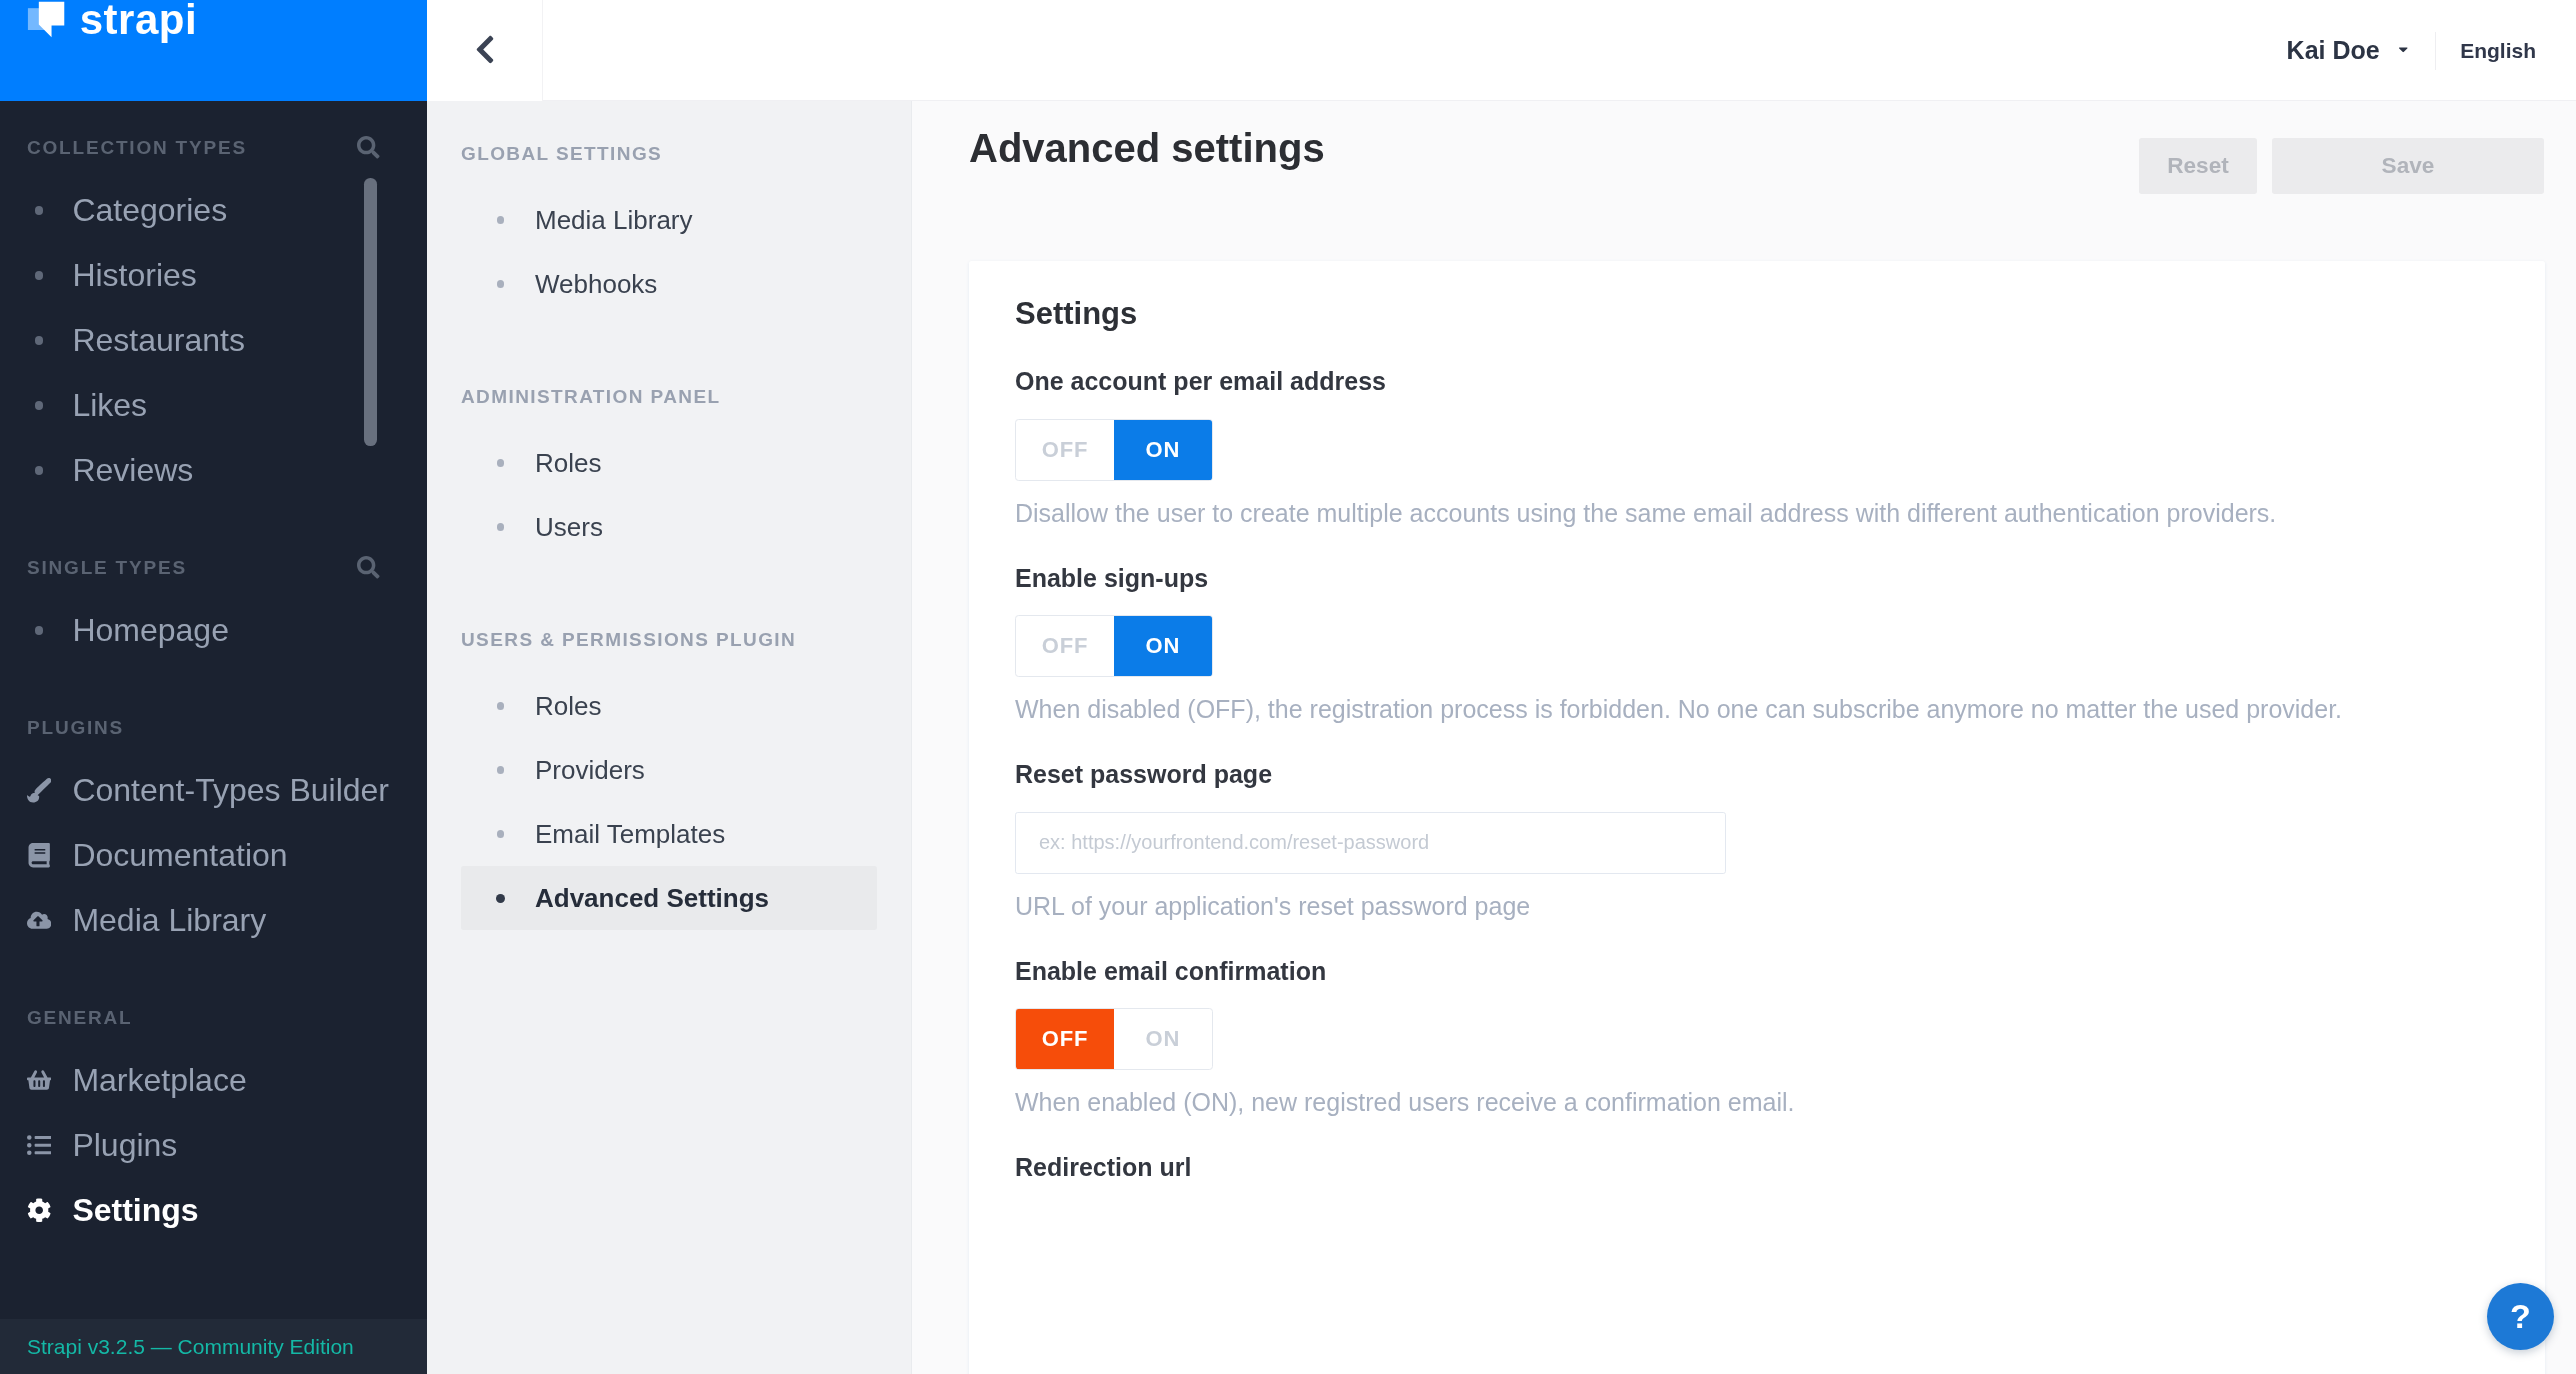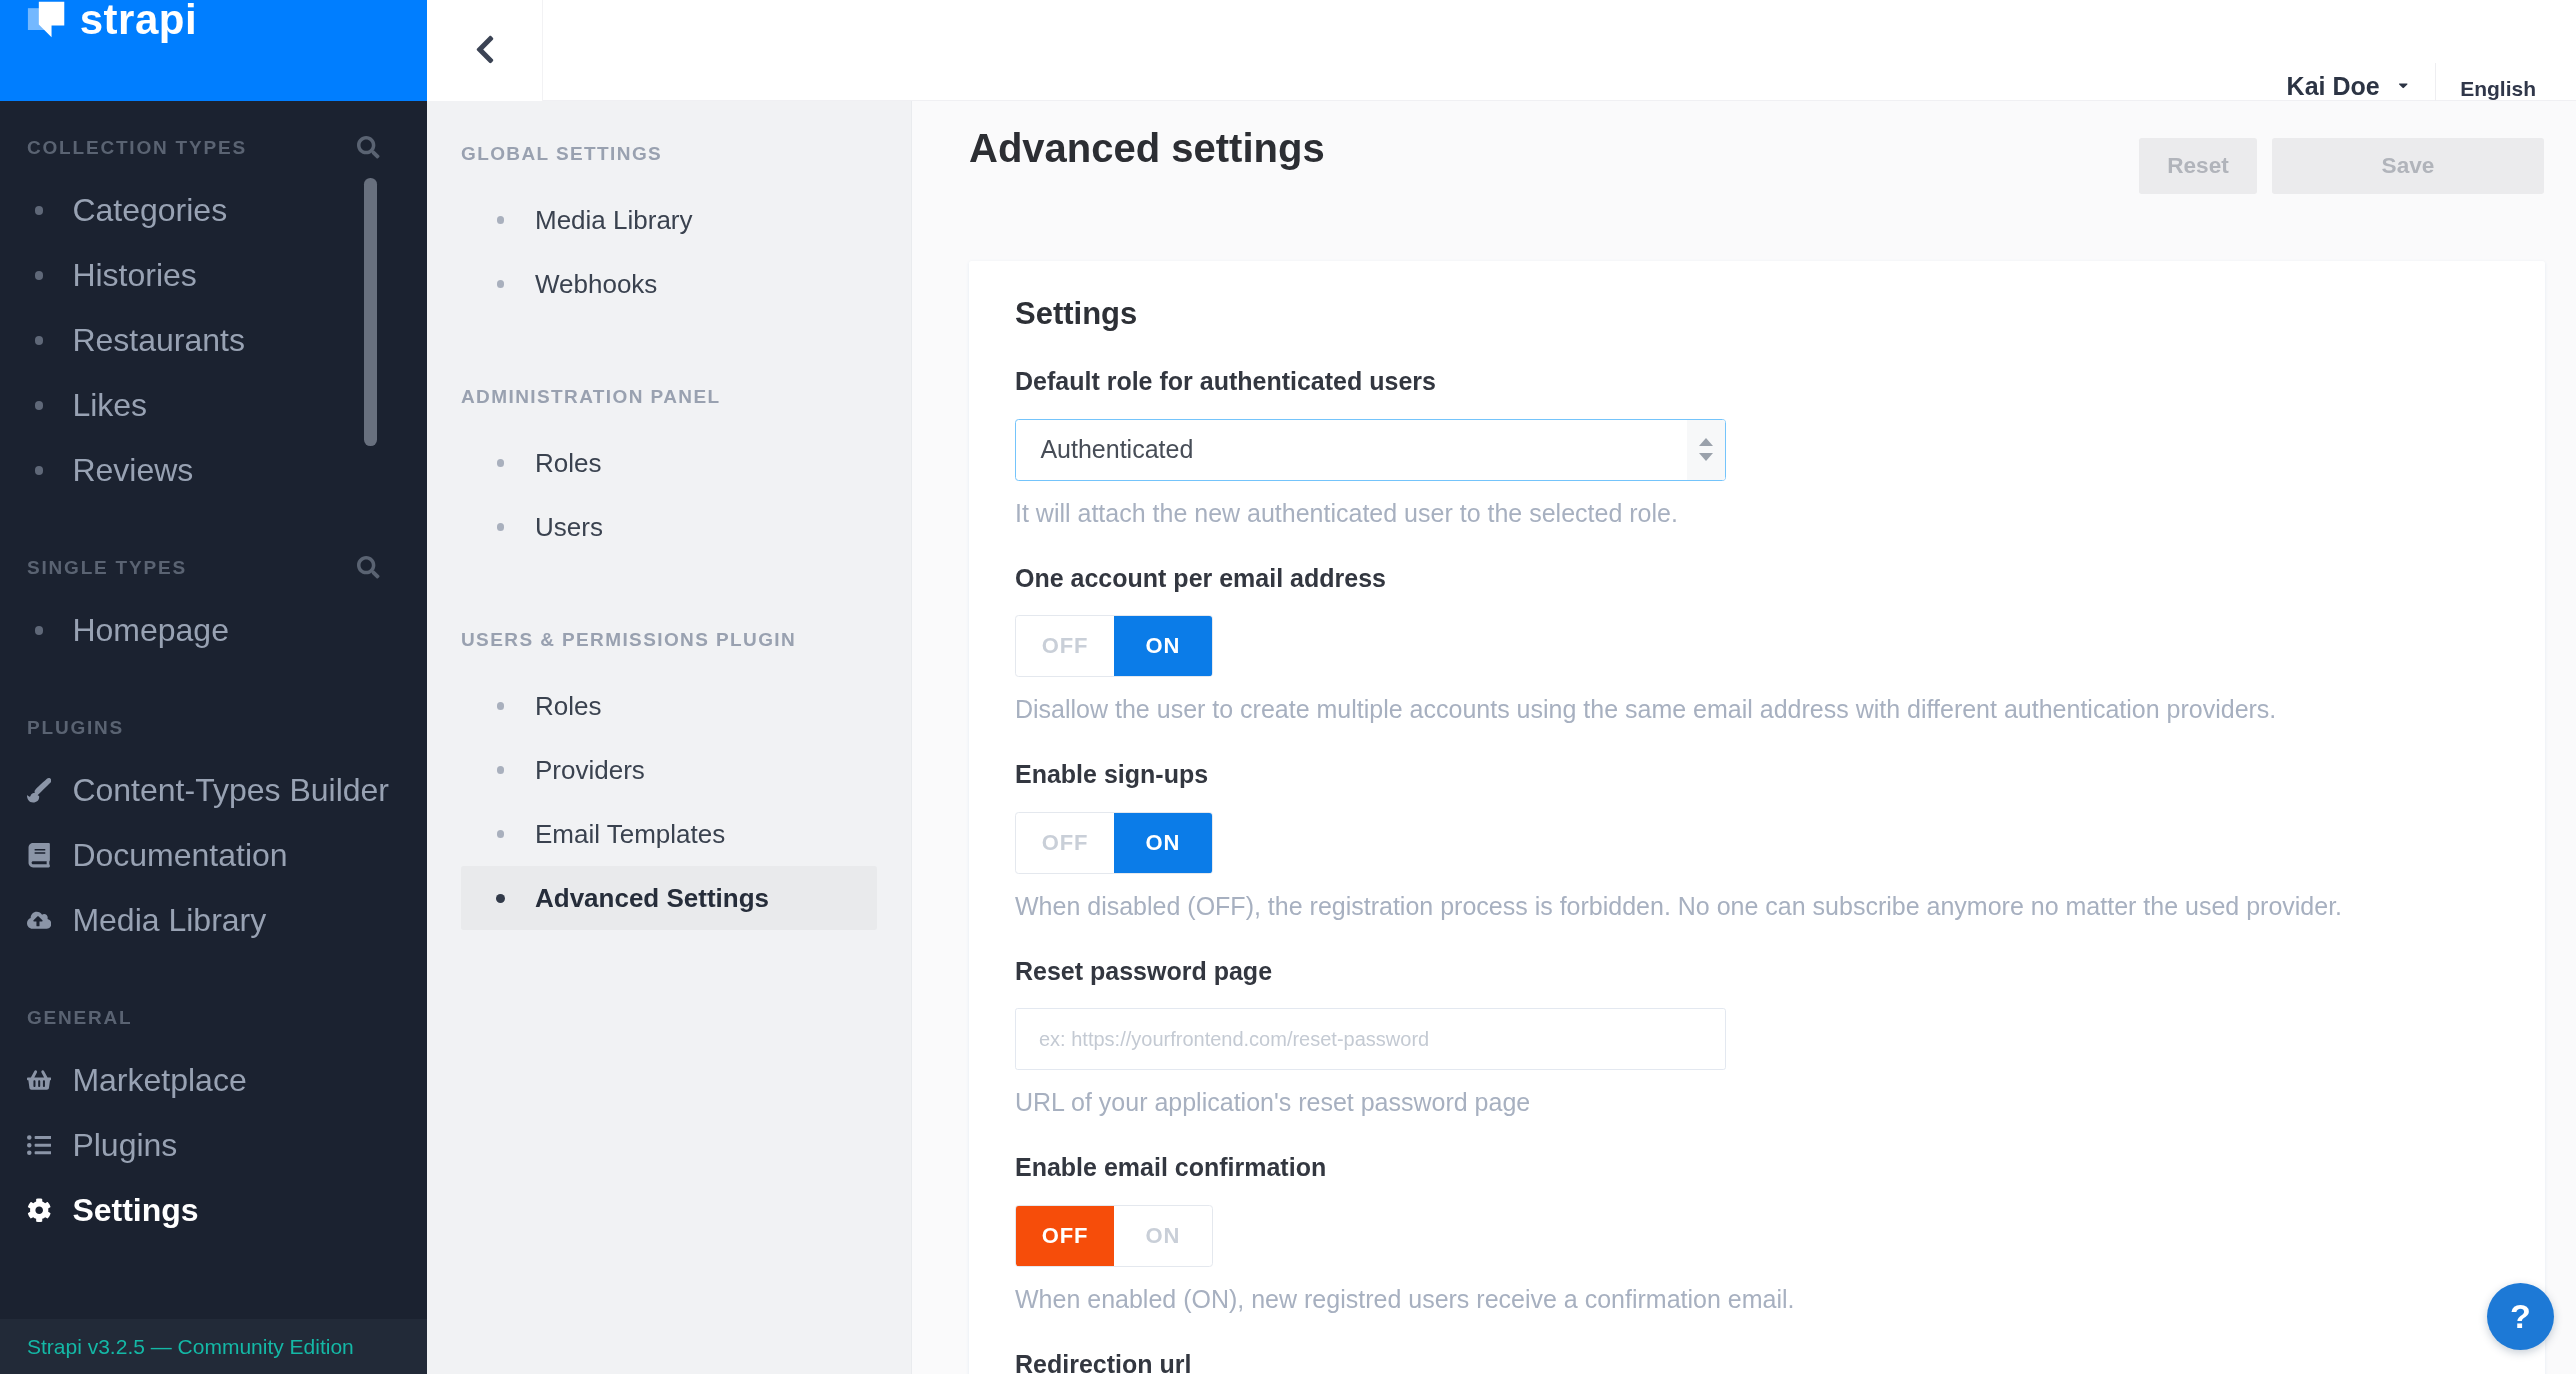--- a/index.html
+++ b/index.html
@@ -4,21 +4,21 @@
 <style>
   * { margin:0; padding:0; box-sizing:border-box; }
   html,body { background:#ffffff; }
   body { font-family:"Liberation Sans", sans-serif; }
   .screen { position:relative; width:2576px; height:1375px; background:#fafafb; overflow:hidden; }
 
   
   .topbar { position:absolute; left:427px; top:0; width:2149px; height:101px; background:#ffffff; border-bottom:0.9px solid #f0f0f3; z-index:5; }
   .back-btn { position:absolute; left:0; top:0; width:116px; height:101px; background:#ffffff; border:none; border-right:0.9px solid #f2f2f4; cursor:pointer; display:flex; align-items:center; justify-content:center; }
   .back-btn svg { width:20px; height:33px; fill:#3b4354; }
-  .topbar-right { position:absolute; right:40px; top:0; height:101px; display:flex; align-items:flex-end; }
+  .topbar-right { position:absolute; right:40px; top:0; height:101px; display:flex; align-items:center; }
   .user-menu { display:flex; align-items:center; gap:16.3px; cursor:pointer; background:none; border:none; }
   .user-name { font-size:25px; font-weight:600; color:#2c3444; }
   .user-menu svg { width:14.5px; height:14.5px; fill:#2c3444; }
   .topbar-divider { width:0.9px; height:38px; background:#eeeef1; margin:0 24.4px; }
   .language { font-size:21px; font-weight:700; color:#30374a; background:none; border:none; cursor:pointer; }
 
   
   .sidebar { position:absolute; left:0; top:0; width:427px; height:1375px; background:#1b2230; z-index:6; }
   .logo-bar { height:101px; background:#007eff; display:flex; align-items:flex-start; padding-left:27px; }
   .logo-bar svg { width:40px; height:40px; }
@@ -315,33 +315,20 @@
   </div>
 
   <div class="main">
     <h1 class="page-title">Advanced settings</h1>
     <button class="btn btn-reset">Reset</button>
     <button class="btn btn-save">Save</button>
 
     <div class="card">
       <h2 class="card-title">Settings</h2>
 
-      <div class="field">
-        <div class="f-label">Default role for authenticated users</div>
-        <div class="f-control">
-          <div class="select-box">
-            <span class="select-value">Authenticated</span>
-            <span class="spinner-area">
-                <i class="tri-up"></i>
-                <i class="tri-down"></i>
-              </span>
-          </div>
-        </div>
-        <div class="f-help">It will attach the new authenticated user to the selected role.</div>
-      </div>
 
       <div class="field">
         <div class="f-label">One account per email address</div>
         <div class="f-control">
           <div class="toggle on-active">
             <button class="seg seg-off">OFF</button>
             <button class="seg seg-on">ON</button>
           </div>
         </div>
         <div class="f-help">Disallow the user to create multiple accounts using the same email address with different authentication providers.</div>

